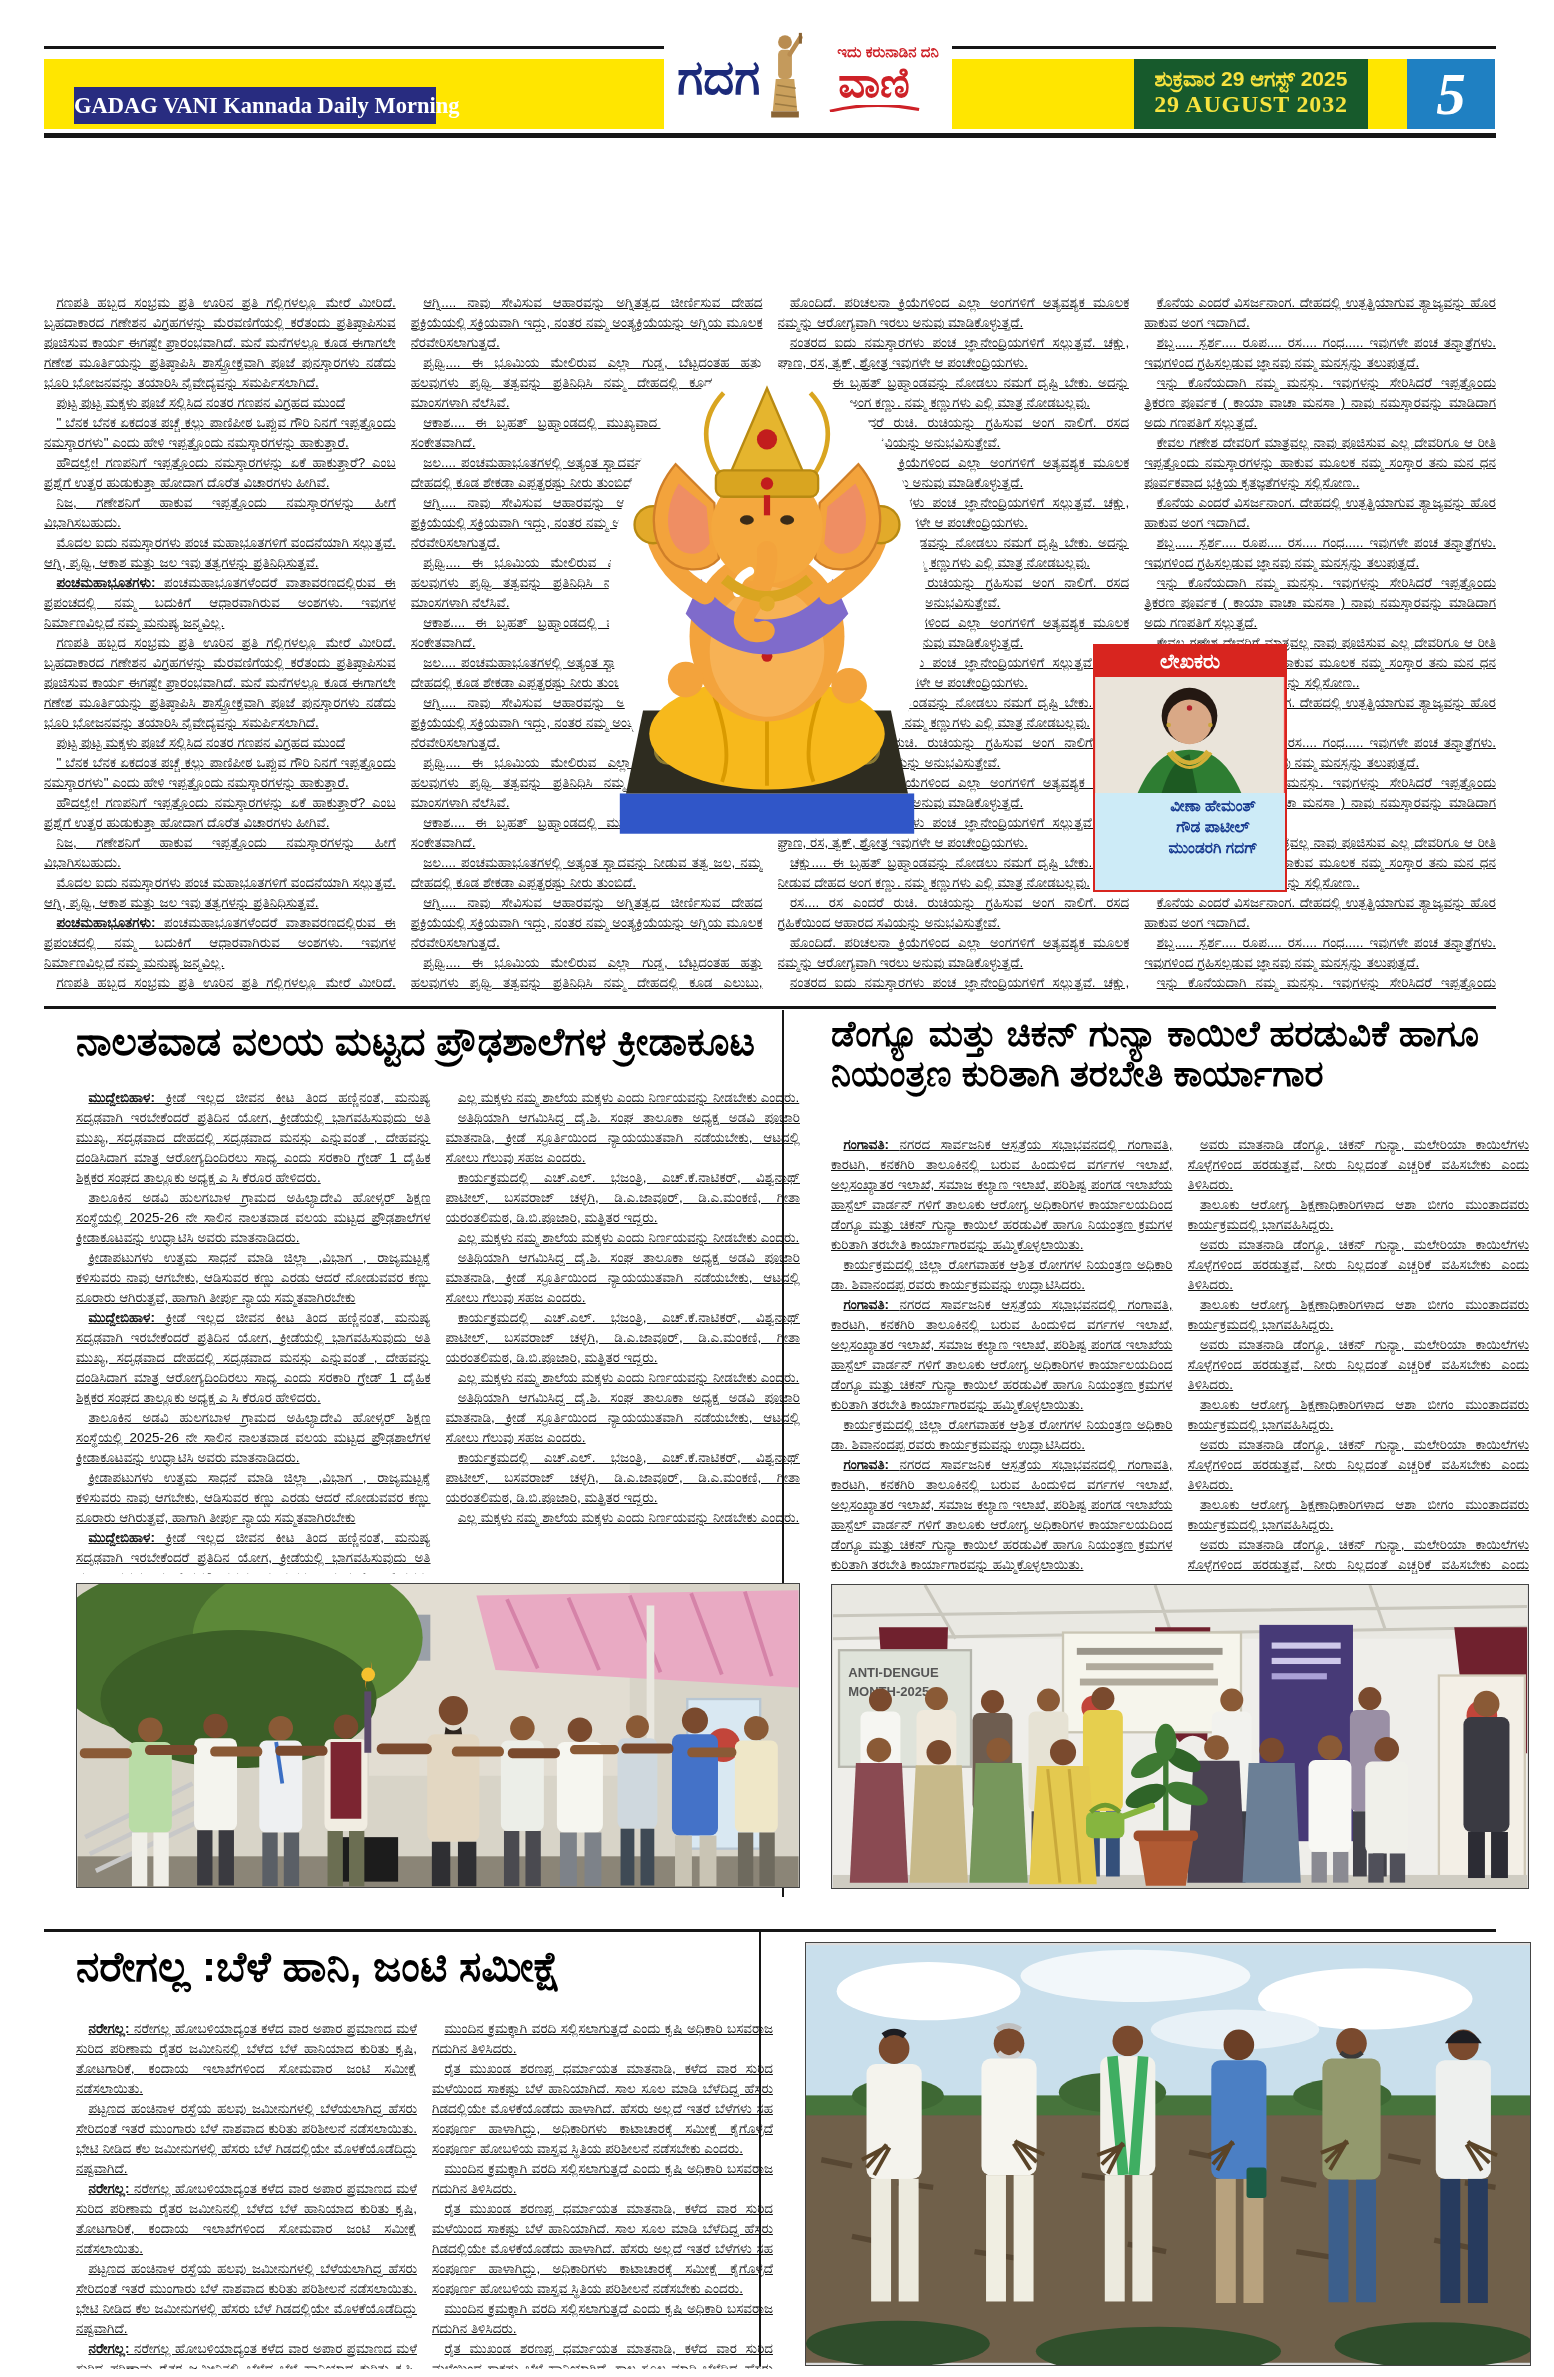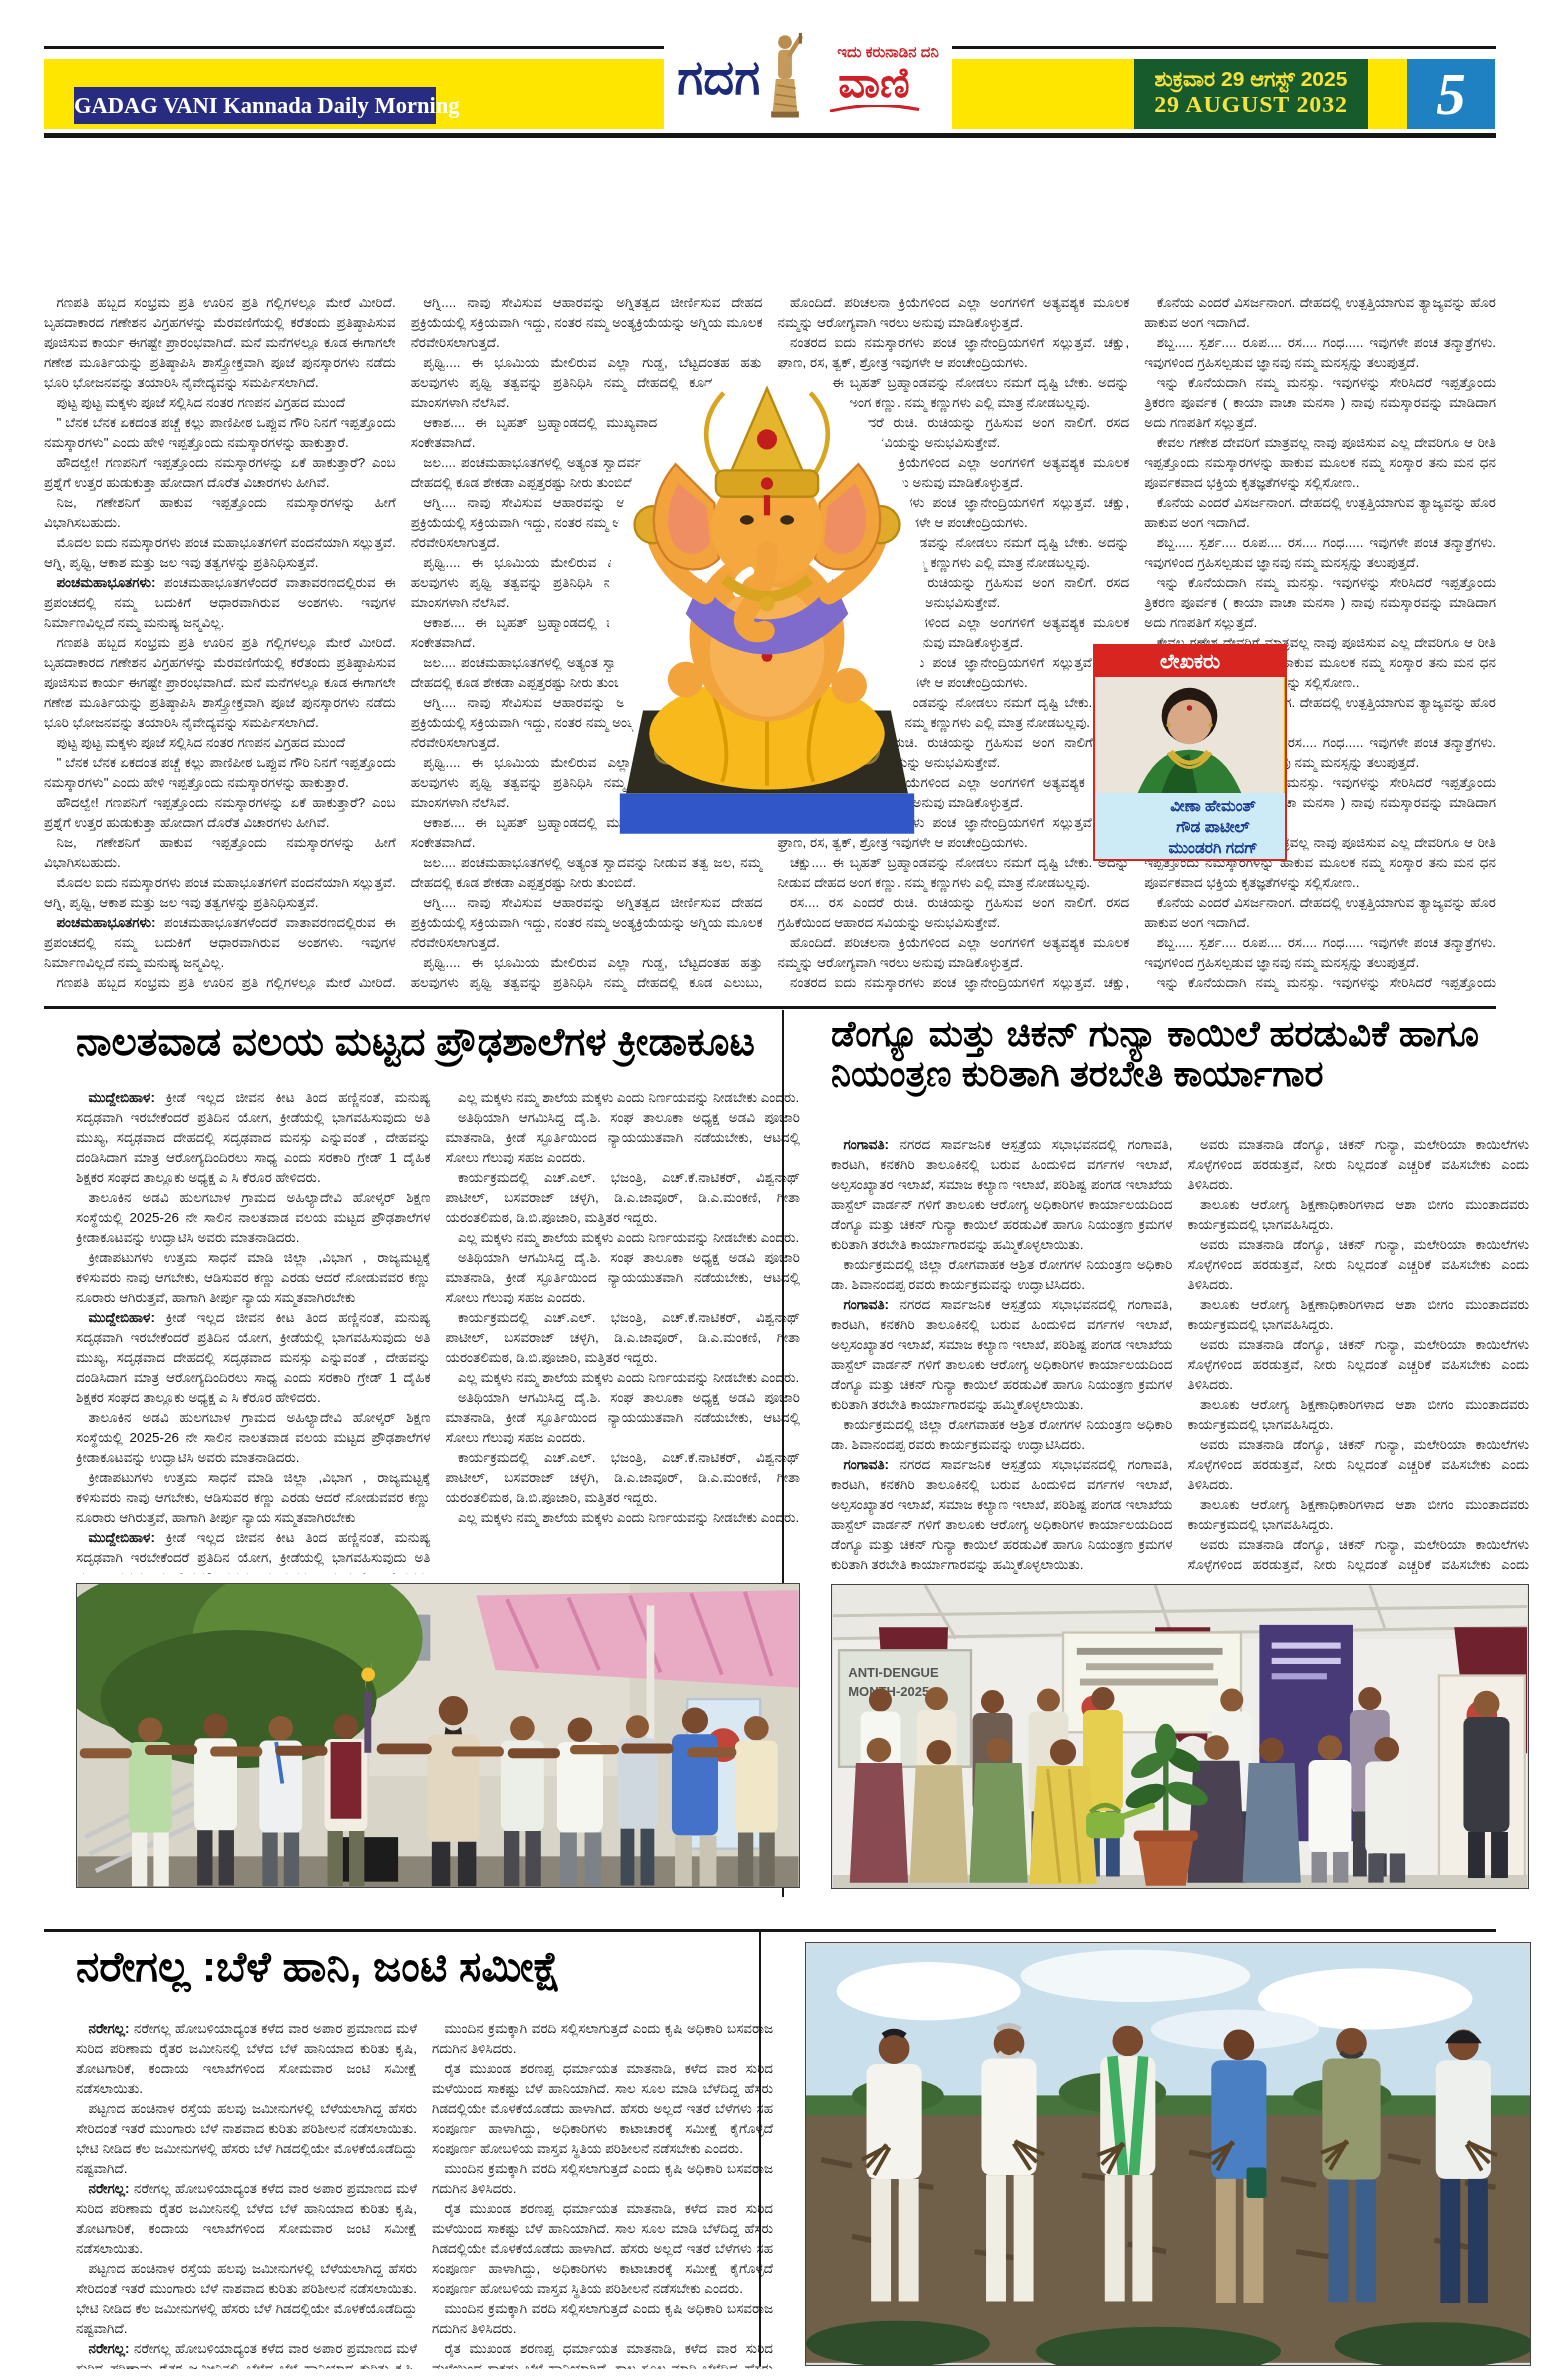--- a/index.html
+++ b/index.html
@@ -23,30 +23,30 @@
   .date-en{font-size:24px;font-family:"Liberation Serif",serif;letter-spacing:0.8px;}
   .page-num{position:absolute;left:1407px;top:59px;width:88px;height:70px;background:#1F80C2;
             color:#fff;display:flex;align-items:center;justify-content:center;
             font-family:"Liberation Serif",serif;font-style:italic;font-weight:bold;font-size:59px;}
   .head-rule{position:absolute;left:44px;top:133px;width:1452px;height:5.4px;background:#161616;}
   
   .main-headline{position:absolute;left:44px;top:146px;width:1452px;height:138px;margin:0;
                  color:#F2079A;font-size:84px;font-weight:bold;text-align:center;line-height:132px;
                  letter-spacing:0.8px;white-space:nowrap;overflow:hidden;}
   
-  .cols{display:flex;gap:15px;}
+  .cols{display:flex;gap:15px;text-decoration:underline;}
   .col{flex:1;overflow:hidden;text-align:justify;font-size:13.5px;line-height:20px;}
   .col .para{margin:0;text-indent:12.4px;}
   .col .para b{font-weight:bold;}
   .main-article-cols{position:absolute;left:44px;top:293px;width:1452px;height:701px;}
   .main-article-cols .col{height:701px;}
   
   .ganesha{position:absolute;left:598px;top:348px;width:338px;height:502px;}
   
-  .author-box{position:absolute;left:1093px;top:644px;width:194px;height:217px;background:#eab308;
+  .author-box{position:absolute;left:1093px;top:644px;width:194px;height:248px;background:#ef4444;
               border:2.3px solid #D8251F;box-sizing:border-box;display:flex;flex-direction:column;}
   .author-head{background:#D8251F;color:#fff;font-weight:bold;font-size:20px;text-align:center;
                line-height:31px;height:31px;}
   .author-photo{flex:0 0 116px;}
   .author-caption{flex:1;background:#CDEBF7;padding-top:2.3px;}
   .author-caption .para{margin:0;text-align:center;font-weight:bold;font-size:15.5px;line-height:21px;
                         color:#16398F;text-indent:0;padding-left:46px;}
   
   .rule-h{position:absolute;background:#161616;height:3.1px;}
   .rule-v{position:absolute;background:#161616;width:2.3px;}

